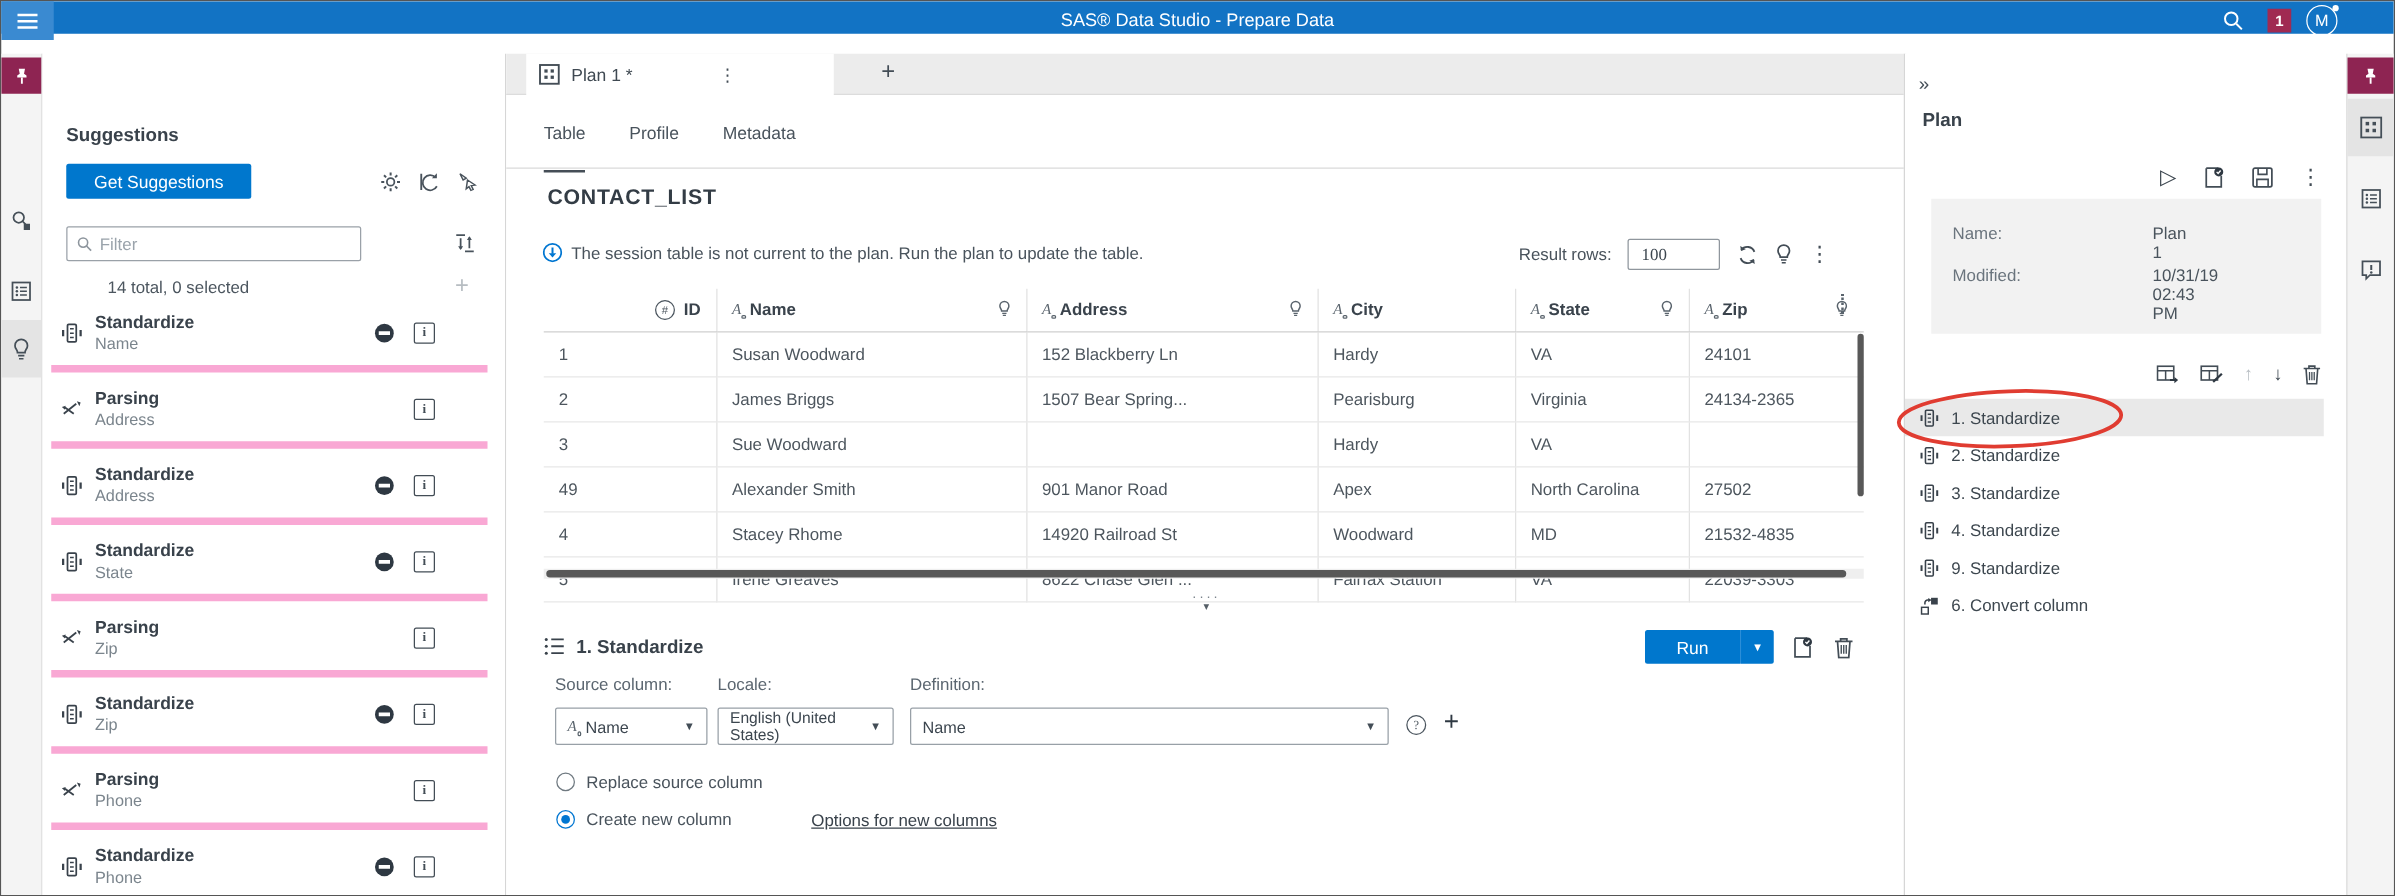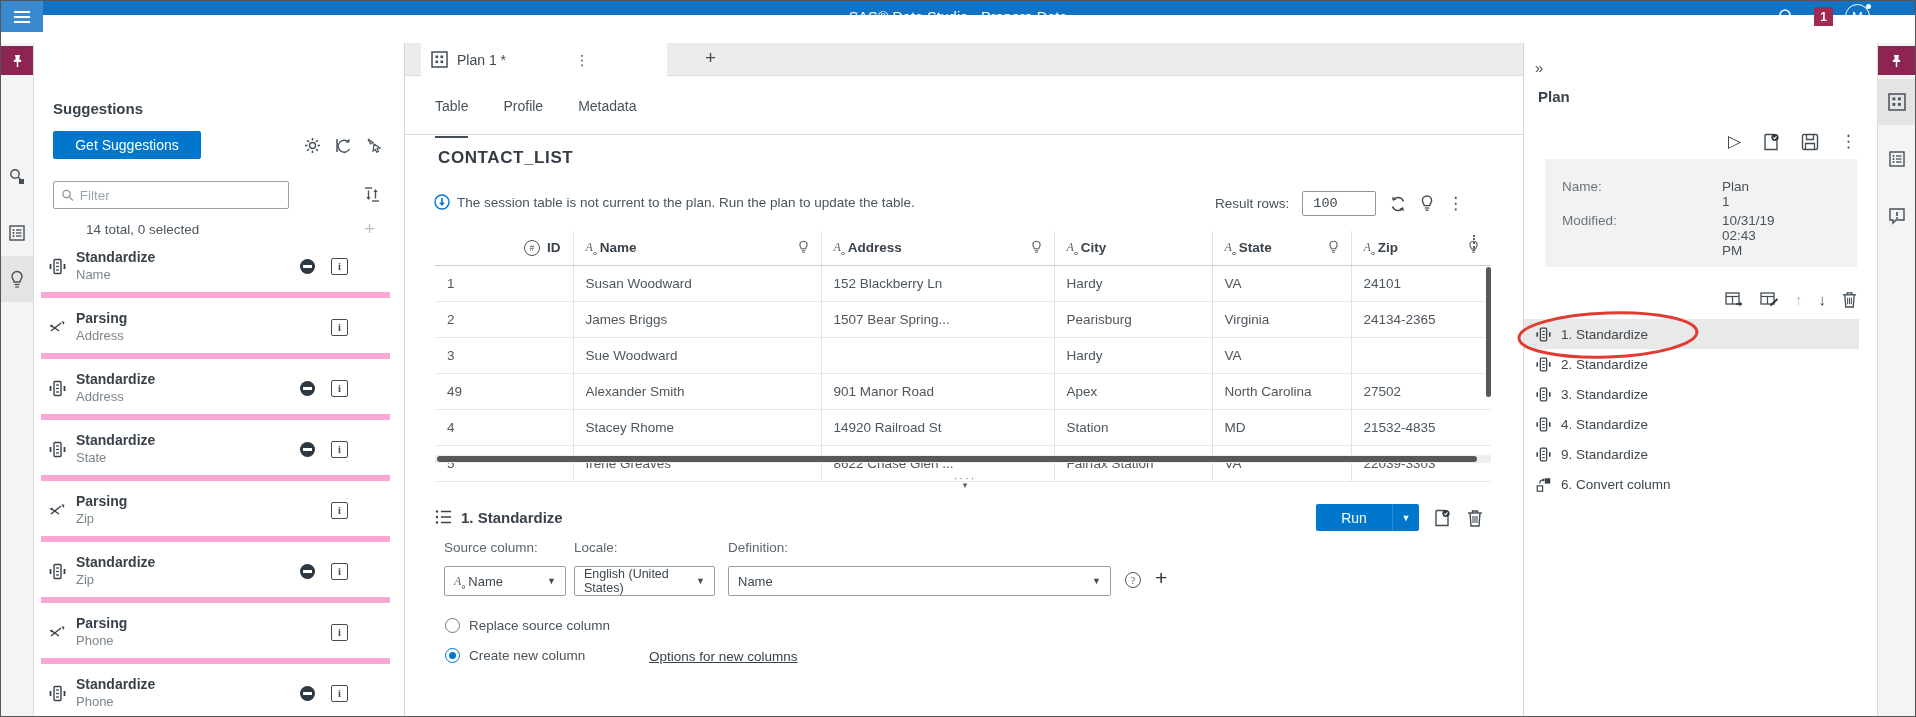--- a/index.html
+++ b/index.html
@@ -1,21 +1,21 @@
 <!DOCTYPE html>
 <html><head>
 <meta charset="utf-8">
 <style>
   * { margin:0; padding:0; box-sizing:border-box; }
   html,body { width:1916px; height:717px; overflow:hidden; }
   body { font-family:"Liberation Sans", sans-serif; color:#4c565f; background:#fff; border:1px solid #555; position:relative; }
   .abs { position:absolute; }
 
   
-  .topbar { left:0; top:0; width:100%; height:14px; background:#1273c4; color:#fff; }
+  .topbar { left:0; top:0; width:100%; height:26px; background:#1273c4; color:#fff; }
   .hamburger { left:0; top:0; width:42px; height:31px; background:#3a8ad1; display:flex; align-items:center; justify-content:center; cursor:pointer; }
   .hamburger span { display:block; width:16px; height:2px; background:#fff; box-shadow:0 5px 0 #fff, 0 -5px 0 #fff; }
   .app-title { left:0; right:0; top:0; height:31px; display:flex; align-items:center; justify-content:center; font-size:14.5px; }
   .tb-search { right:120px; top:7px; }
   .tb-badge { right:82px; top:6px; width:19px; height:19px; background:#a02a52; color:#fff; font-size:12px; font-weight:bold; display:flex; align-items:center; justify-content:center; }
   .tb-avatar { right:45px; top:3px; width:25px; height:25px; border:1.6px solid #fff; border-radius:50%; color:#fff; font-size:13px; display:flex; align-items:center; justify-content:center; }
   .tb-avatar-dot { right:44px; top:3px; width:5px; height:5px; border-radius:50%; background:#fff; }
 
   
   .rail { top:42px; bottom:0; width:33px; background:#f4f4f4; }
@@ -56,21 +56,21 @@
   .kebab { color:#434d56; font-size:14px; letter-spacing:0; line-height:1; cursor:pointer; }
   .newtab { left:300px; top:4px; font-size:19px; color:#434d56; cursor:pointer; }
   .viewtabs { left:30px; top:55px; display:flex; gap:35px; }
   .vtab { font-size:14px; color:#49535c; padding-bottom:22px; cursor:pointer; }
   .vtab.active { border-bottom:2.5px solid #454e57; }
   .tabs-rule { left:0; top:91px; width:100%; height:1px; background:#dadada; }
   .tbl-title { left:33px; top:105px; font-size:17px; font-weight:bold; letter-spacing:.6px; color:#333c45; }
   .msg-row { left:29px; top:151px; display:flex; align-items:center; gap:7px; font-size:13.5px; color:#49535c; }
   .result-rows { left:810px; top:148px; display:flex; align-items:center; gap:13px; }
   .result-rows .rlabel { font-size:13.5px; color:#49535c; }
-  .rr-input { width:74px; height:25px; border:1px solid #8f969d; border-radius:2px; font-size:13.5px; font-family:Liberation Mono, monospace; color:#3c464f; padding:0 10px; outline:none; }
+  .rr-input { width:74px; height:25px; border:1px solid #8f969d; border-radius:2px; font-size:13.5px; font-family:Liberation Serif, serif; color:#3c464f; padding:0 10px; outline:none; }
 
   
   .grid-wrap { left:30px; top:188px; width:1056px; }
   table.data { border-collapse:collapse; table-layout:fixed; width:1056px; font-size:13.5px; color:#4d565e; }
   table.data th, table.data td { border-right:1px solid #e2e2e2; border-bottom:1px solid #e8e8e8; height:36px; padding:0 12px; text-align:left; font-weight:normal; overflow:hidden; white-space:nowrap; }
   table.data th { height:34px; border-bottom:1px solid #cfcfcf; color:#3a434c; }
   table.data th:first-child, table.data td:first-child { border-left:none; }
   table.data th:last-child, table.data td:last-child { border-right:none; }
   .hcell { display:flex; align-items:center; gap:7px; }
   .hcell .hname { font-weight:bold; font-size:13.5px; }
@@ -527,21 +527,21 @@
             <td>Alexander Smith</td>
             <td>901 Manor Road</td>
             <td>Apex</td>
             <td>North Carolina</td>
             <td>27502</td>
           </tr>
         <tr>
             <td class="idcol">4</td>
             <td>Stacey Rhome</td>
             <td>14920 Railroad St</td>
-            <td>Station</td>
+            <td>Woodward</td>
             <td>MD</td>
             <td>21532-4835</td>
           </tr>
         <tr>
             <td class="idcol">5</td>
             <td>Irene Greaves</td>
             <td>8622 Chase Glen ...</td>
             <td>Fairfax Station</td>
             <td>VA</td>
             <td>22039-3303</td>

